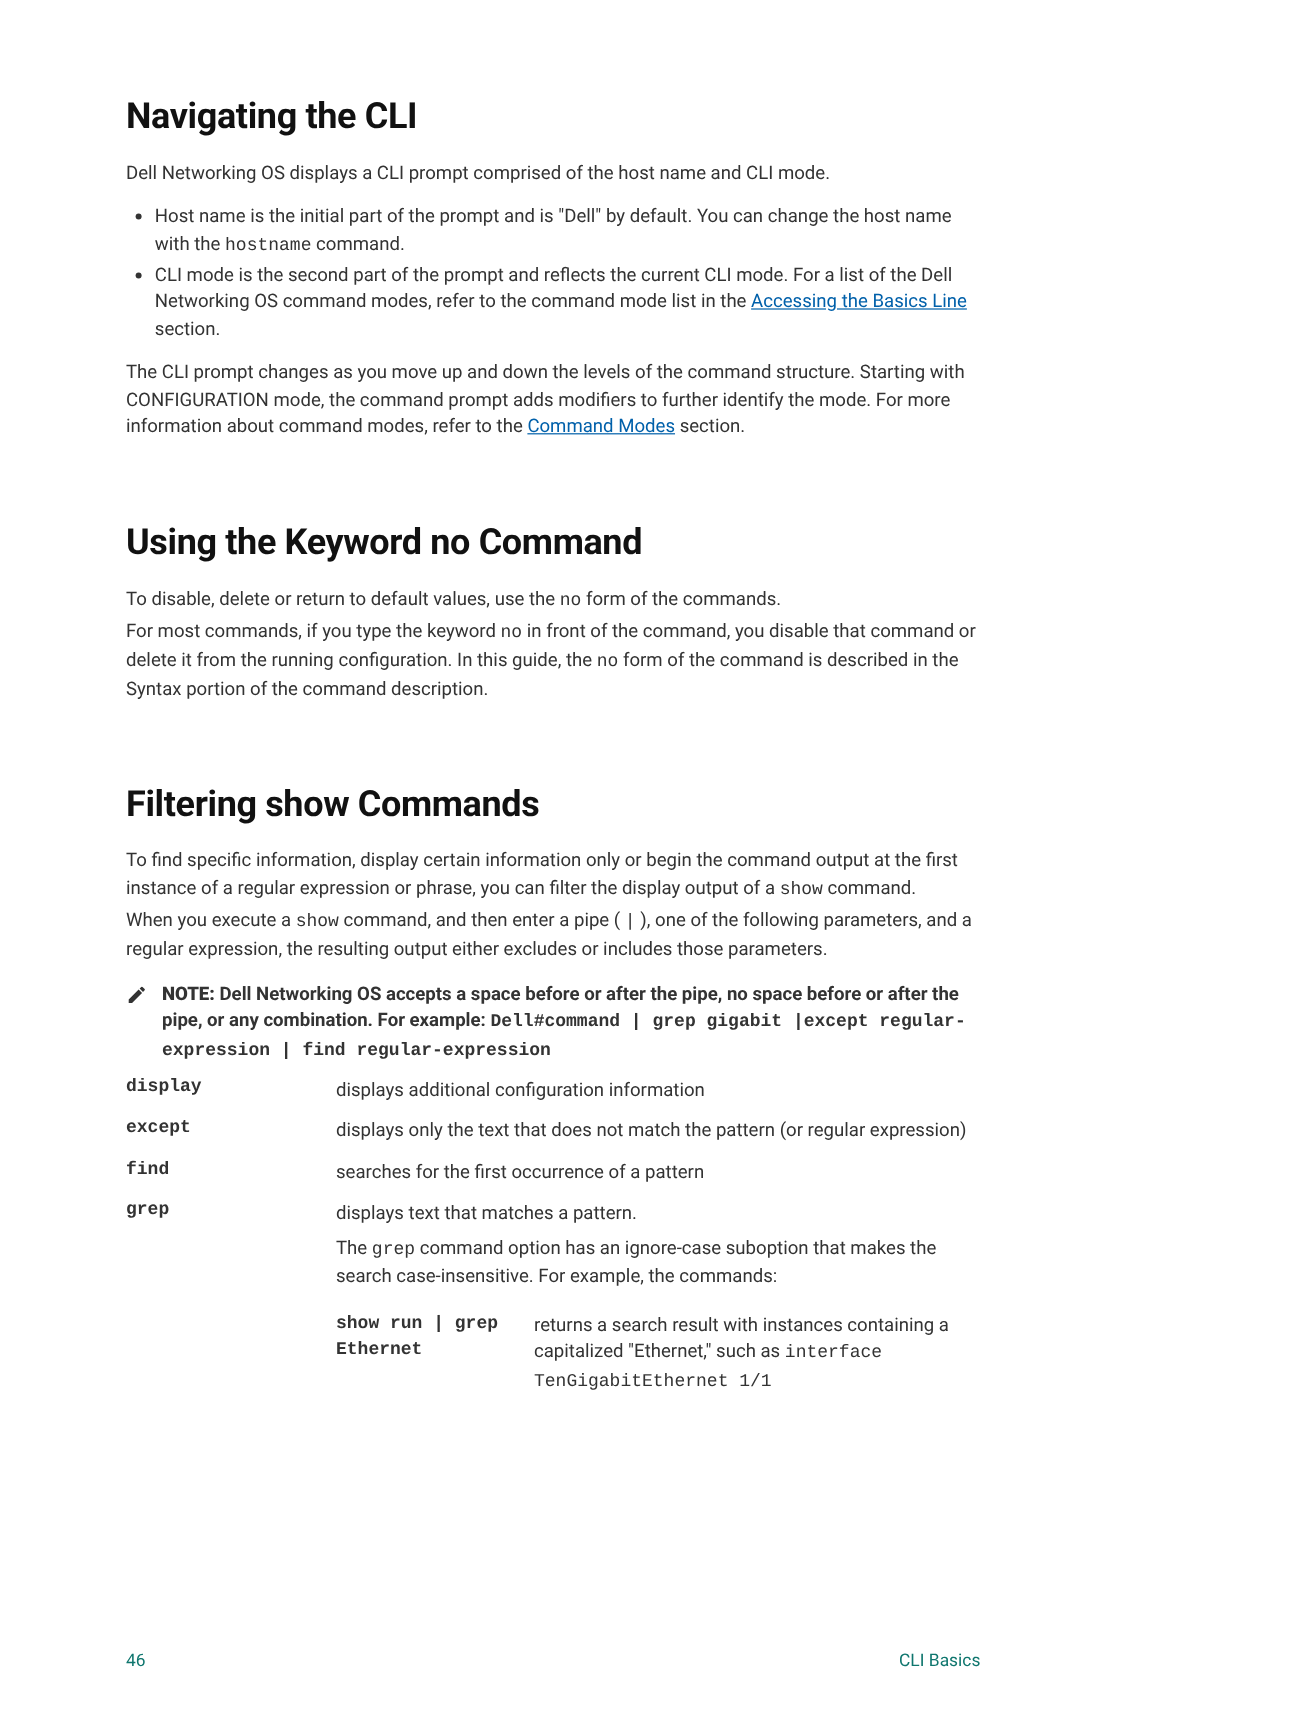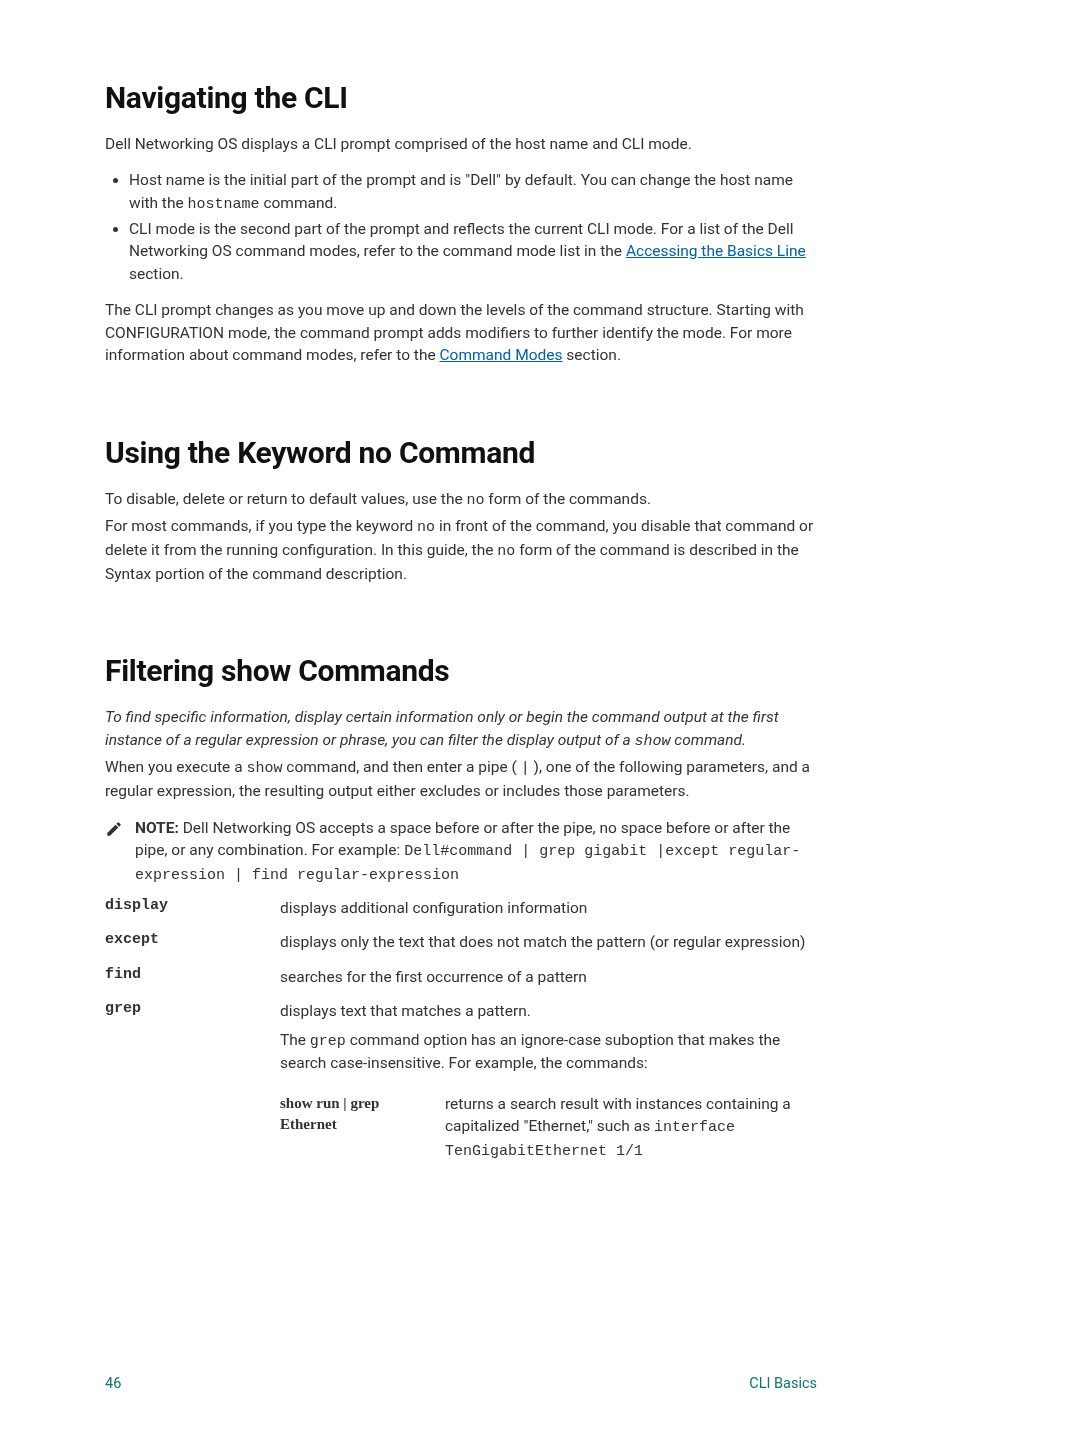--- a/index.html
+++ b/index.html
@@ -54,20 +54,21 @@
   }
   .note-row {
     display: flex;
     align-items: flex-start;
     gap: 12px;
     margin: 14px 0 8px 0;
   }
   .note-text {
     font-size: 15.5px;
     line-height: 1.45;
+    font-weight: bold;
   }
   .note-icon-svg {
     flex: 0 0 18px;
     width: 18px;
     height: 18px;
     margin-top: 3px;
   }
   .def-table {
     display: grid;
     grid-template-columns: 165px 1fr;
@@ -84,21 +85,21 @@
     font-size: 15.5px;
     line-height: 1.45;
   }
   .inner-table {
     display: grid;
     grid-template-columns: 155px 1fr;
     column-gap: 10px;
     margin-top: 18px;
   }
   .inner-term {
-    font-family: Liberation Serif, serif;
+    font-family: Liberation Mono, monospace;
     font-weight: 700;
     font-size: 15px;
     line-height: 1.4;
   }
   .inner-desc {
     font-size: 15.5px;
     line-height: 1.45;
   }
   .footer {
     position: absolute;
@@ -142,21 +143,21 @@
   </p>
 
   <p class="body-text">
     <span>For most commands, if you type the keyword </span><span class="mono">no</span><span> in front of the command, you disable that command or delete it from the running configuration. In this guide, the </span><span class="mono">no</span><span> form of the command is described in the Syntax portion of the command description.</span>
   </p>
 
   <div class="spacer-lg"></div>
 
   <h2 class="h2">Filtering show Commands</h2>
 
-  <p class="body-text" style="margin-bottom:4px;font-style:italic;">
+  <p class="body-text" style="margin-bottom:4px;">
     <span>To find specific information, display certain information only or begin the command output at the first instance of a regular expression or phrase, you can filter the display output of a </span><span class="mono">show</span><span> command.</span>
   </p>
 
   <p class="body-text">
     <span>When you execute a </span><span class="mono">show</span><span> command, and then enter a pipe ( </span><span class="mono">|</span><span> ), one of the following parameters, and a regular expression, the resulting output either excludes or includes those parameters.</span>
   </p>
 
   <div class="note-row">
     <svg class="note-icon-svg" viewBox="0 0 24 24">
       <path fill="#333" d="M3 17.25V21h3.75L17.81 9.94l-3.75-3.75L3 17.25zM20.71 7.04a1 1 0 0 0 0-1.41l-2.34-2.34a1 1 0 0 0-1.41 0l-1.83 1.83 3.75 3.75 1.83-1.83z"></path>

